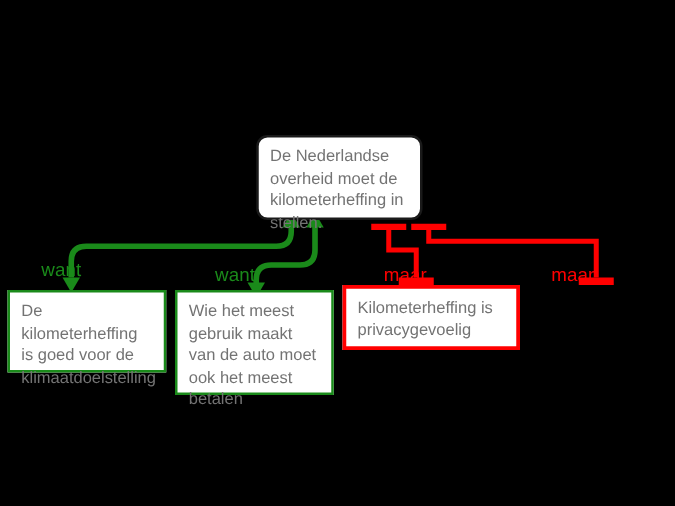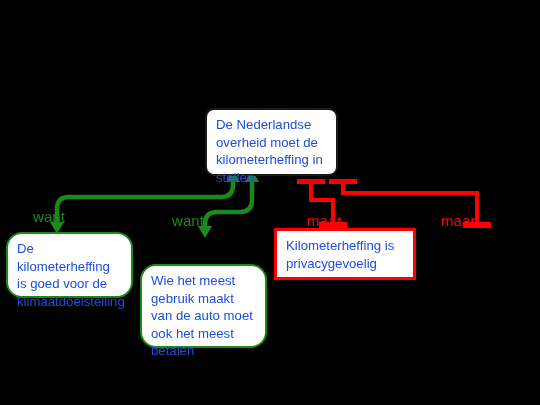--- a/index.html
+++ b/index.html
@@ -12,29 +12,29 @@
     width: 540px;
     height: 405px;
     background: #000000;
     overflow: hidden;
     font-family: "Liberation Sans", sans-serif;
   }
   .node {
     position: absolute;
     box-sizing: border-box;
     background: #ffffff;
-    color: #1d4ed8;
+    color: #737373;
     font-size: 13.2px;
     line-height: 17.5px;
     padding: 6px 8px 6px 9px;
     white-space: pre-line;
   }
   .node.support {
     border: 2.5px solid #1a8a1a;
-    border-radius: 16px;
+    border-radius: 0;
   }
   .node.claim {
     border: 2.5px solid #1a1a1a;
     border-radius: 9px;
   }
   .node.objection {
     border: 3px solid #ff0000;
     border-radius: 0;
   }
   .connector-layer {
@@ -88,18 +88,18 @@
   <div class="edge-label support" style="left:33px; top:212px;">want</div>
 
   <div class="edge-label support" style="left:172px; top:216px;">want</div>
 
   <div class="edge-label objection" style="left:307px; top:216px;">maar</div>
 
   <div class="edge-label objection" style="left:441px; top:216px;">maar</div>
 
   <div class="node support" style="left:6px; top:232px; width:127px; height:66px;">De kilometerheffing is goed voor de klimaatdoelstelling</div>
 
-  <div class="node support" style="left:140px; top:232px; width:127px; height:84px;margin-top:32px;">Wie het meest gebruik maakt van de auto moet ook het meest betalen</div>
+  <div class="node support" style="left:140px; top:232px; width:127px; height:84px;">Wie het meest gebruik maakt van de auto moet ook het meest betalen</div>
 
   <div class="node objection" style="left:274px; top:228px; width:142px; height:52px;">Kilometerheffing is privacygevoelig</div>
 
 
 </div>
 
 </body></html>

